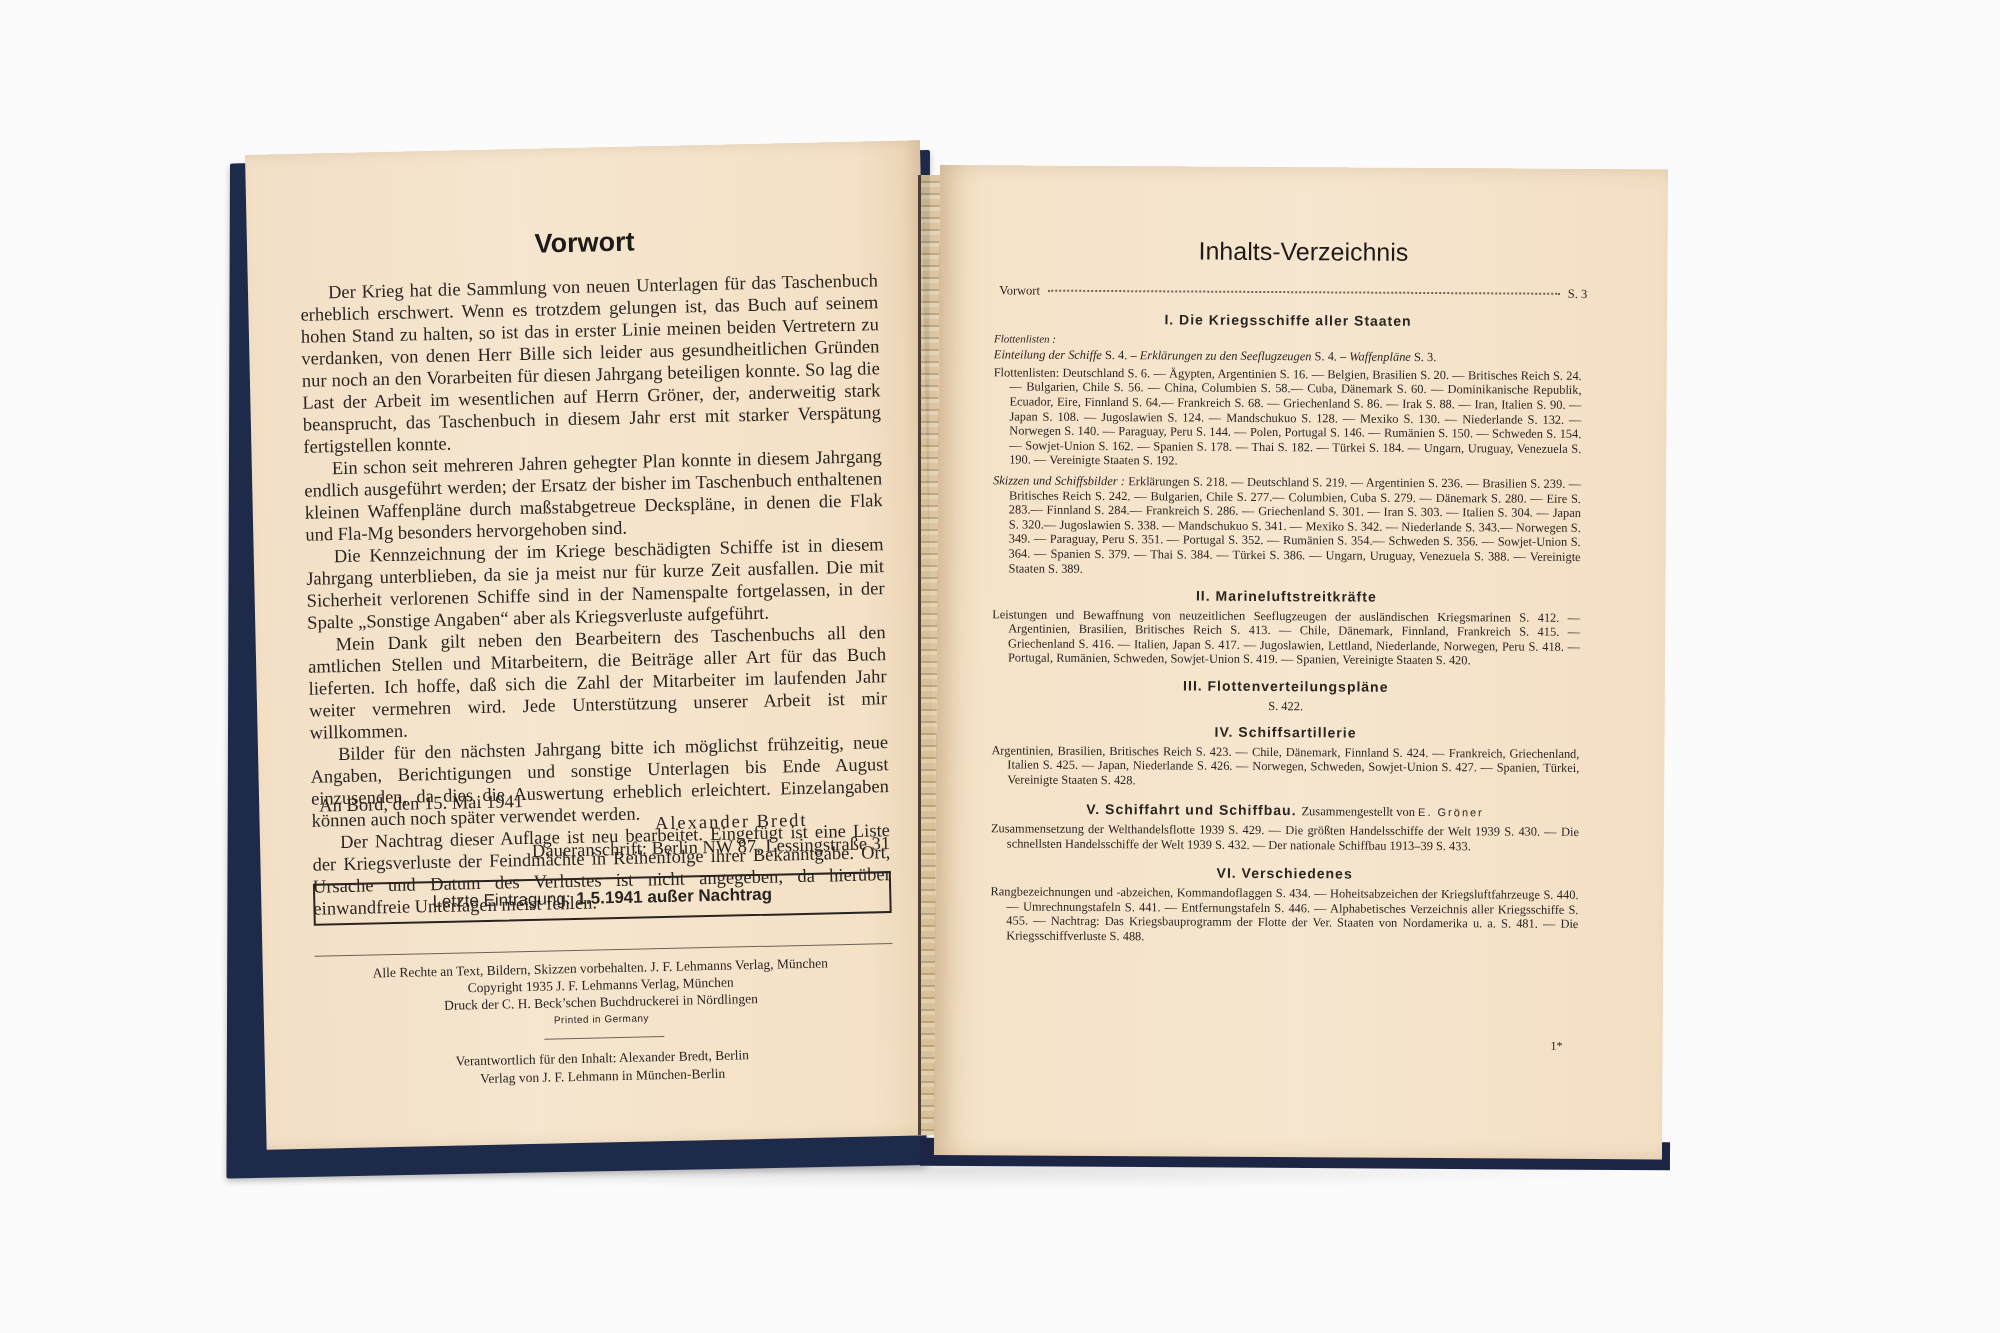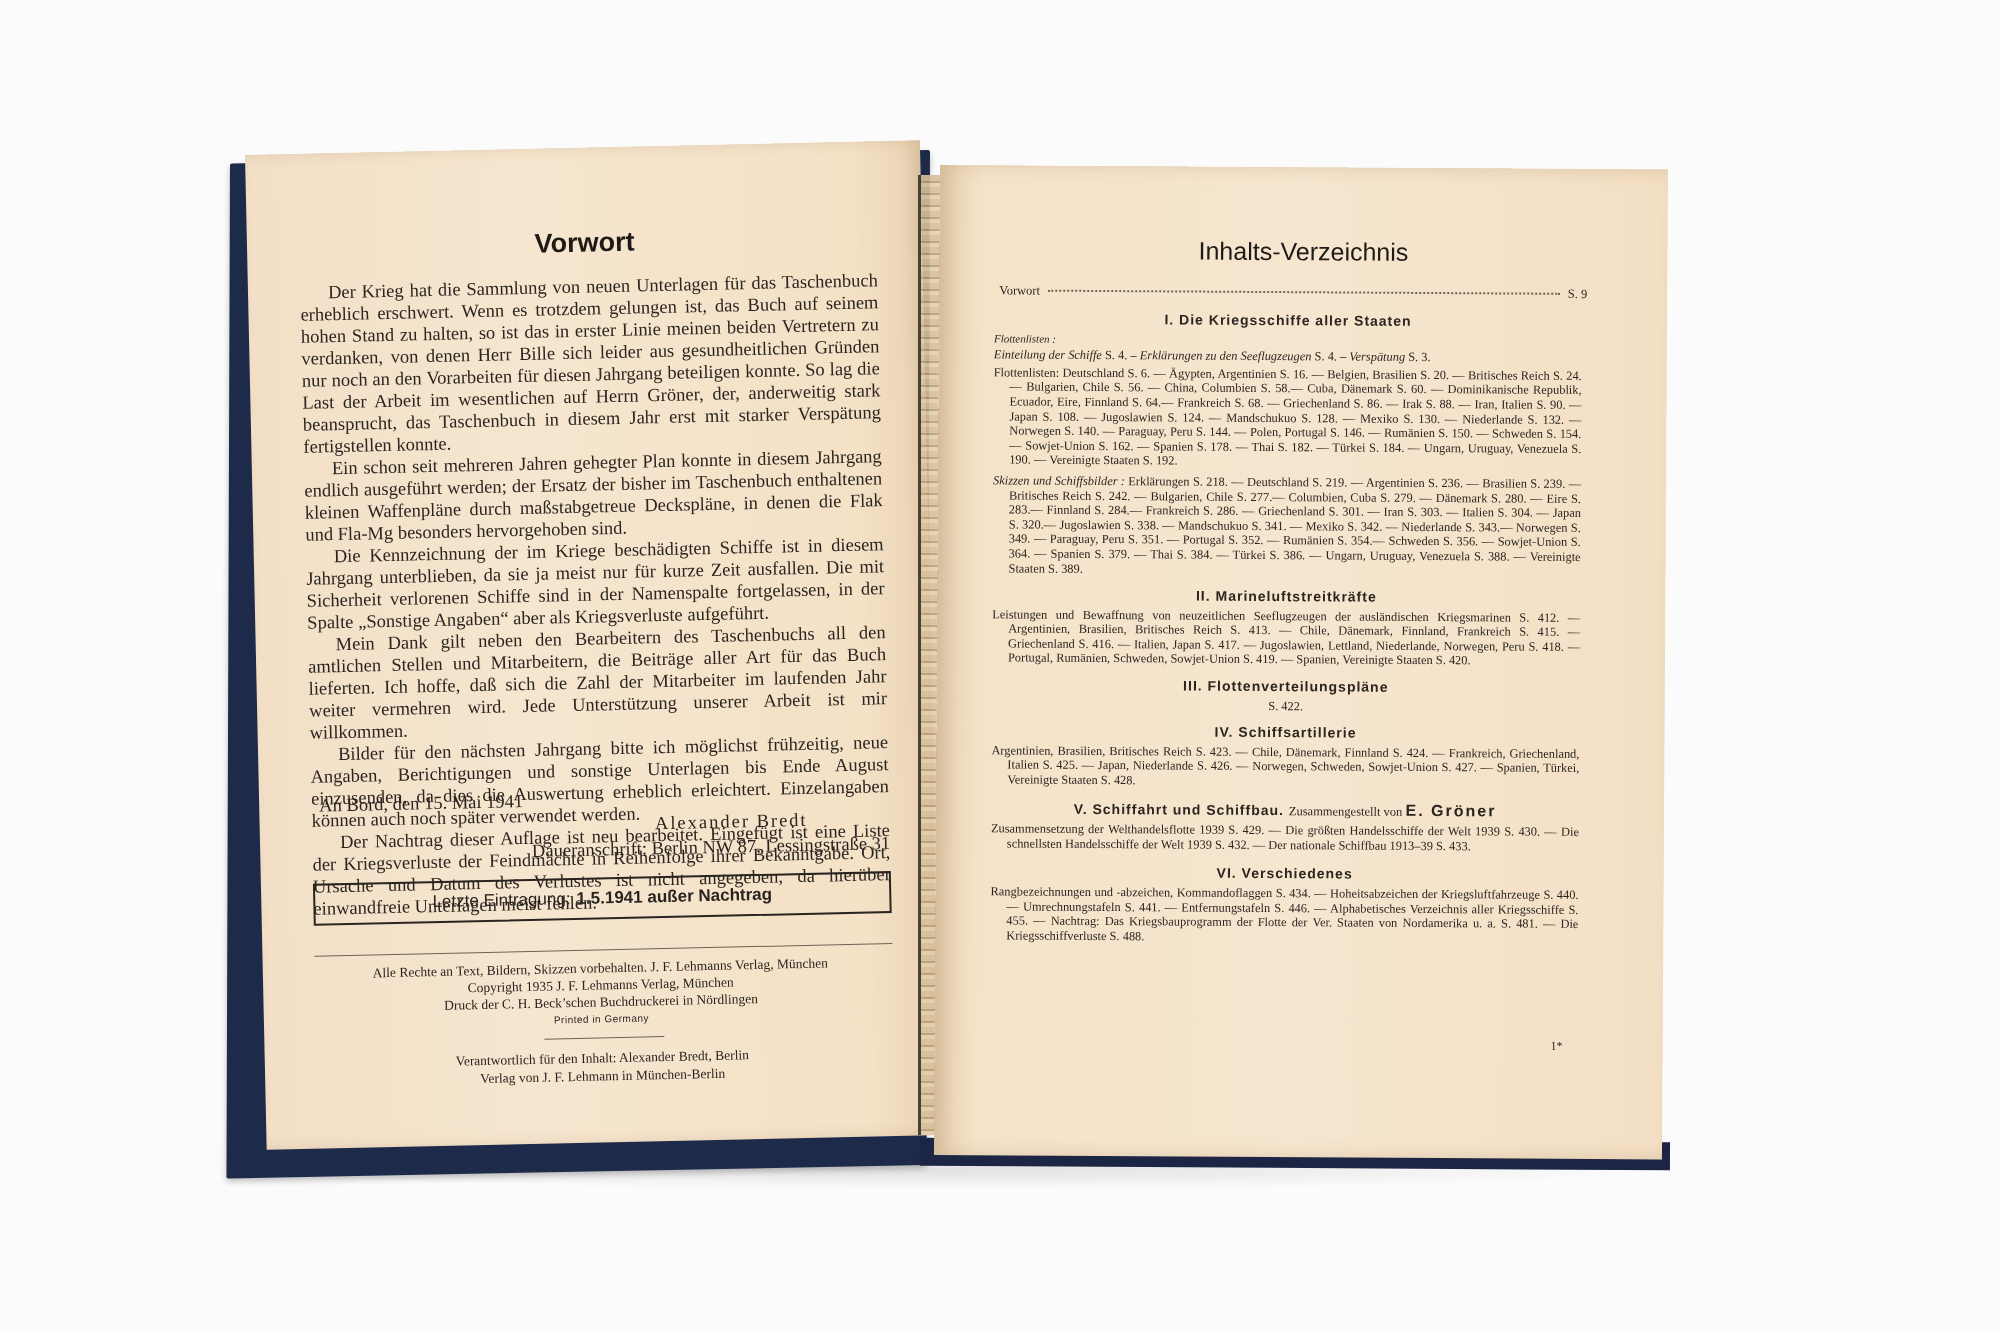--- a/index.html
+++ b/index.html
@@ -115,21 +115,21 @@
   .rp-vorwort .dots { flex: 1; border-bottom: 2px dotted #6d6256; margin: 0 8px; transform: translateY(-3px); }
   .rp-content {
     position: absolute; left: 55px; right: 85px; top: 138px;
     font-size: 12.4px; line-height: 14.6px; color: #2b2520;
   }
   .sec-h {
     text-align: center; font-family: "Liberation Sans", sans-serif;
     font-weight: bold; font-size: 14px; letter-spacing: 1px; margin: 8px 0 5px;
   }
   .sec-h .sub { font-family: "Liberation Serif", serif; font-weight: normal; font-size: 12.5px; letter-spacing: 0; }
-  .sec-h .sub .sp { letter-spacing: 2px; font-family: "Liberation Sans", sans-serif; font-weight: bold; font-size: 16px; }
+  .sec-h .sub .sp { letter-spacing: 2px; font-family: "Liberation Sans", sans-serif; font-weight: normal; font-size: 11px; }
   .it { font-style: italic; }
   .entry { text-align: justify; padding-left: 16px; text-indent: -16px; margin: 0 0 3px; }
   .entry.first-label { padding-left: 0; text-indent: 0; font-size: 11px; margin-bottom: 2px; }
   .center { text-align: center; }
   .pageno { position: absolute; right: 100px; bottom: 105px; font-size: 12px; }
 </style>
 </head>
 <body>
 
 <div class="scene">
@@ -173,29 +173,29 @@
   </div>
 
   <div class="spine"></div>
 
   <div class="page-right">
     <div class="rp">
       <div class="rp-title">Inhalts-Verzeichnis</div>
       <div class="rp-vorwort">
         <span>Vorwort</span>
         <span class="dots"></span>
-        <span>S. 9</span>
+        <span>S. 3</span>
       </div>
 
       <div class="rp-content">
 
         <div class="sec-h">I. Die Kriegsschiffe aller Staaten</div>
         <div class="entry first-label it">Flottenlisten :</div>
         <div class="entry">
-          <span class="it">Einteilung der Schiffe</span><span> S. 4. – </span><span class="it">Erklärungen zu den Seeflugzeugen</span><span> S. 4. – </span><span class="it">Verspätung</span><span> S. 3.</span>
+          <span class="it">Einteilung der Schiffe</span><span> S. 4. – </span><span class="it">Erklärungen zu den Seeflugzeugen</span><span> S. 4. – </span><span class="it">Waffenpläne</span><span> S. 3.</span>
         </div>
         <div class="entry">Flottenlisten: Deutschland S. 6. — Ägypten, Argentinien S. 16. — Belgien, Brasilien S. 20. — Britisches Reich S. 24. — Bulgarien, Chile S. 56. — China, Columbien S. 58.— Cuba, Dänemark S. 60. — Dominikanische Republik, Ecuador, Eire, Finnland S. 64.— Frankreich S. 68. — Griechenland S. 86. — Irak S. 88. — Iran, Italien S. 90. — Japan S. 108. — Jugoslawien S. 124. — Mandschukuo S. 128. — Mexiko S. 130. — Niederlande S. 132. — Norwegen S. 140. — Paraguay, Peru S. 144. — Polen, Portugal S. 146. — Rumänien S. 150. — Schweden S. 154. — Sowjet-Union S. 162. — Spanien S. 178. — Thai S. 182. — Türkei S. 184. — Ungarn, Uruguay, Venezuela S. 190. — Vereinigte Staaten S. 192.</div>
         <div class="entry" style="margin-top:6px">
           <span class="it">Skizzen und Schiffsbilder :</span><span> Erklärungen S. 218. — Deutschland S. 219. — Argentinien S. 236. — Brasilien S. 239. — Britisches Reich S. 242. — Bulgarien, Chile S. 277.— Columbien, Cuba S. 279. — Dänemark S. 280. — Eire S. 283.— Finnland S. 284.— Frankreich S. 286. — Griechenland S. 301. — Iran S. 303. — Italien S. 304. — Japan S. 320.— Jugoslawien S. 338. — Mandschukuo S. 341. — Mexiko S. 342. — Niederlande S. 343.— Norwegen S. 349. — Paraguay, Peru S. 351. — Portugal S. 352. — Rumänien S. 354.— Schweden S. 356. — Sowjet-Union S. 364. — Spanien S. 379. — Thai S. 384. — Türkei S. 386. — Ungarn, Uruguay, Venezuela S. 388. — Vereinigte Staaten S. 389.</span>
         </div>
 
         <div class="sec-h" style="margin-top:12px">II. Marineluftstreitkräfte</div>
         <div class="entry">Leistungen und Bewaffnung von neuzeitlichen Seeflugzeugen der ausländischen Kriegsmarinen S. 412. — Argentinien, Brasilien, Britisches Reich S. 413. — Chile, Dänemark, Finnland, Frankreich S. 415. — Griechenland S. 416. — Italien, Japan S. 417. — Jugoslawien, Lettland, Niederlande, Norwegen, Peru S. 418. — Portugal, Rumänien, Schweden, Sowjet-Union S. 419. — Spanien, Vereinigte Staaten S. 420.</div>
 
         <div class="sec-h" style="margin-top:12px">III. Flottenverteilungspläne</div>

